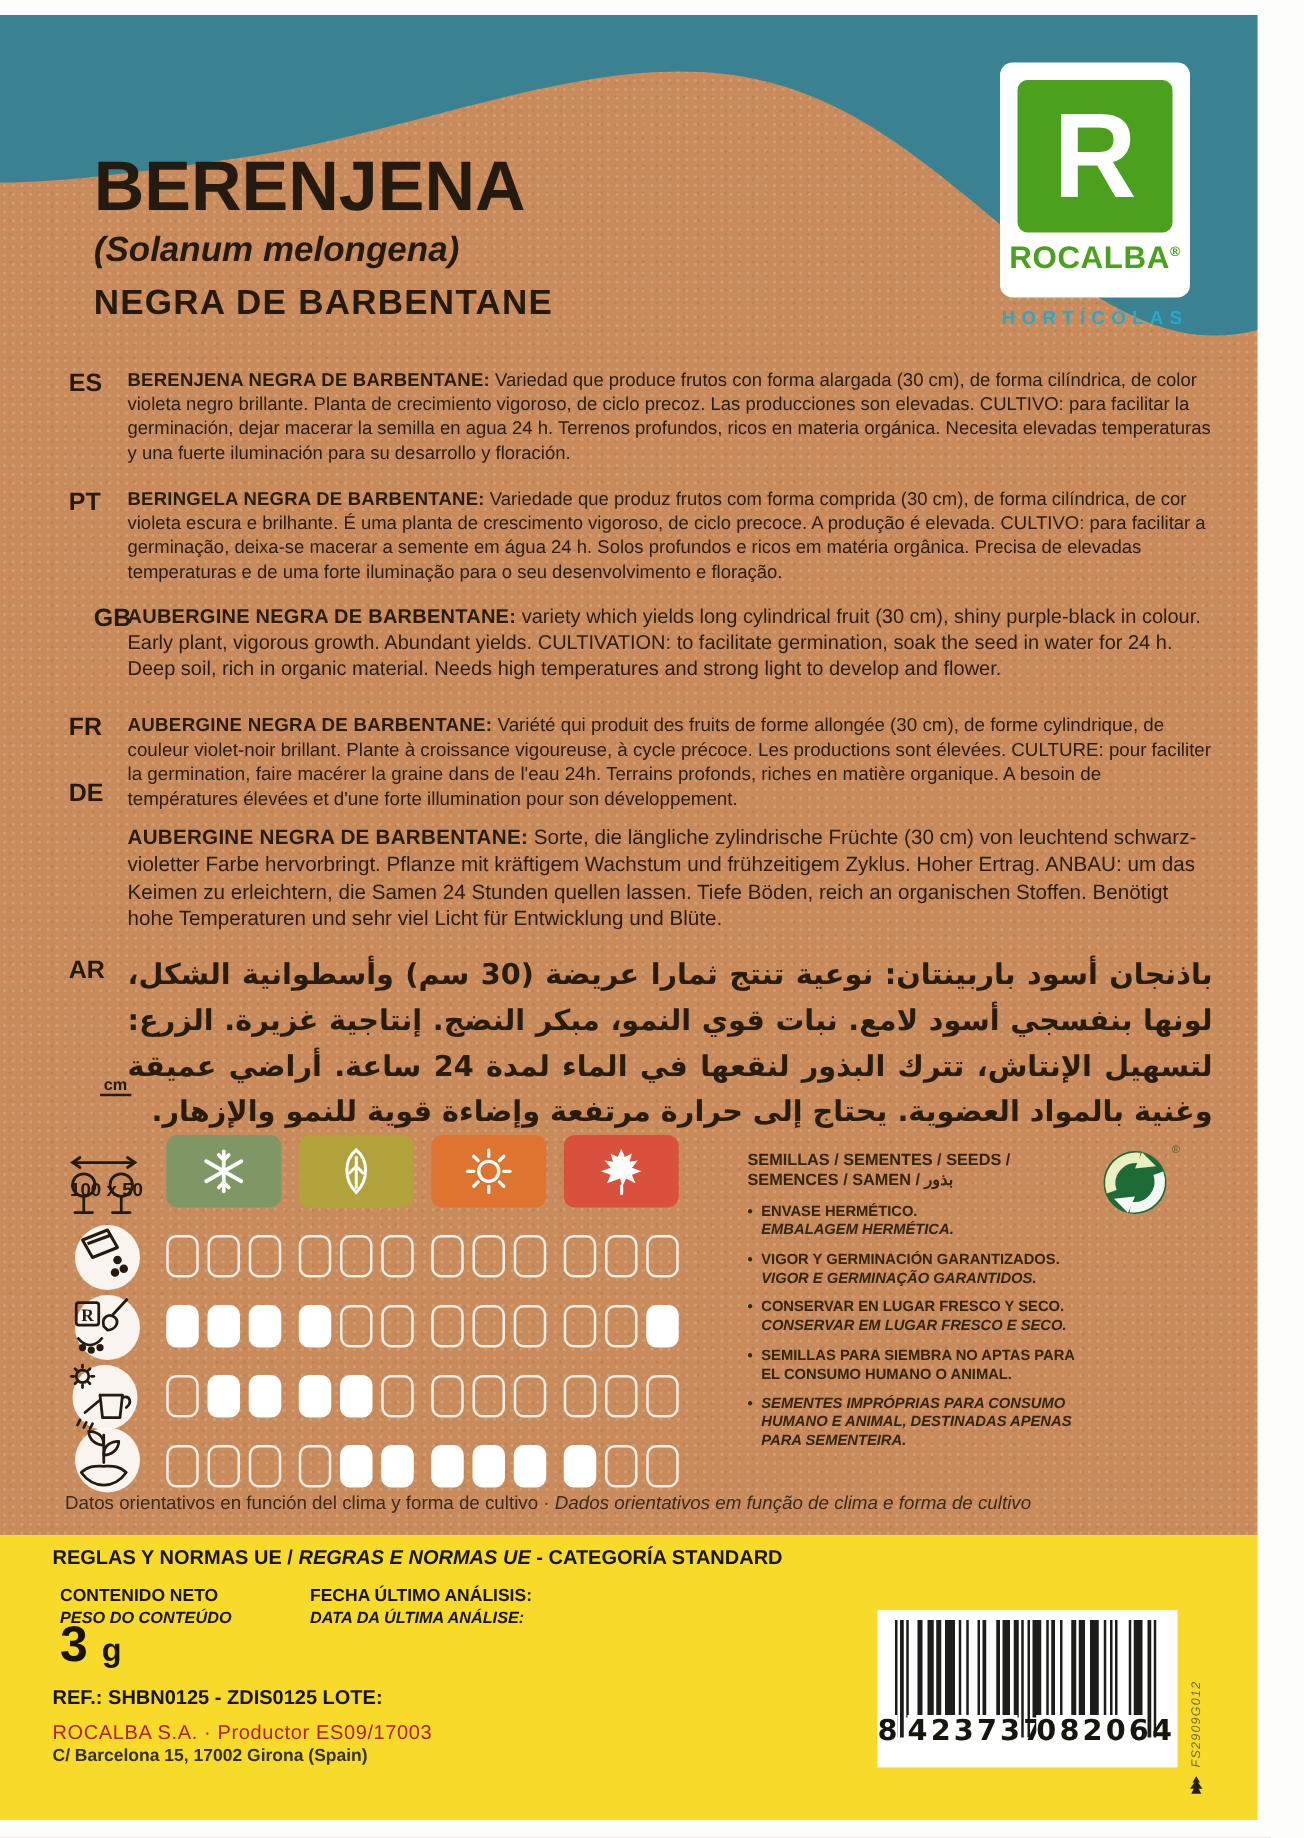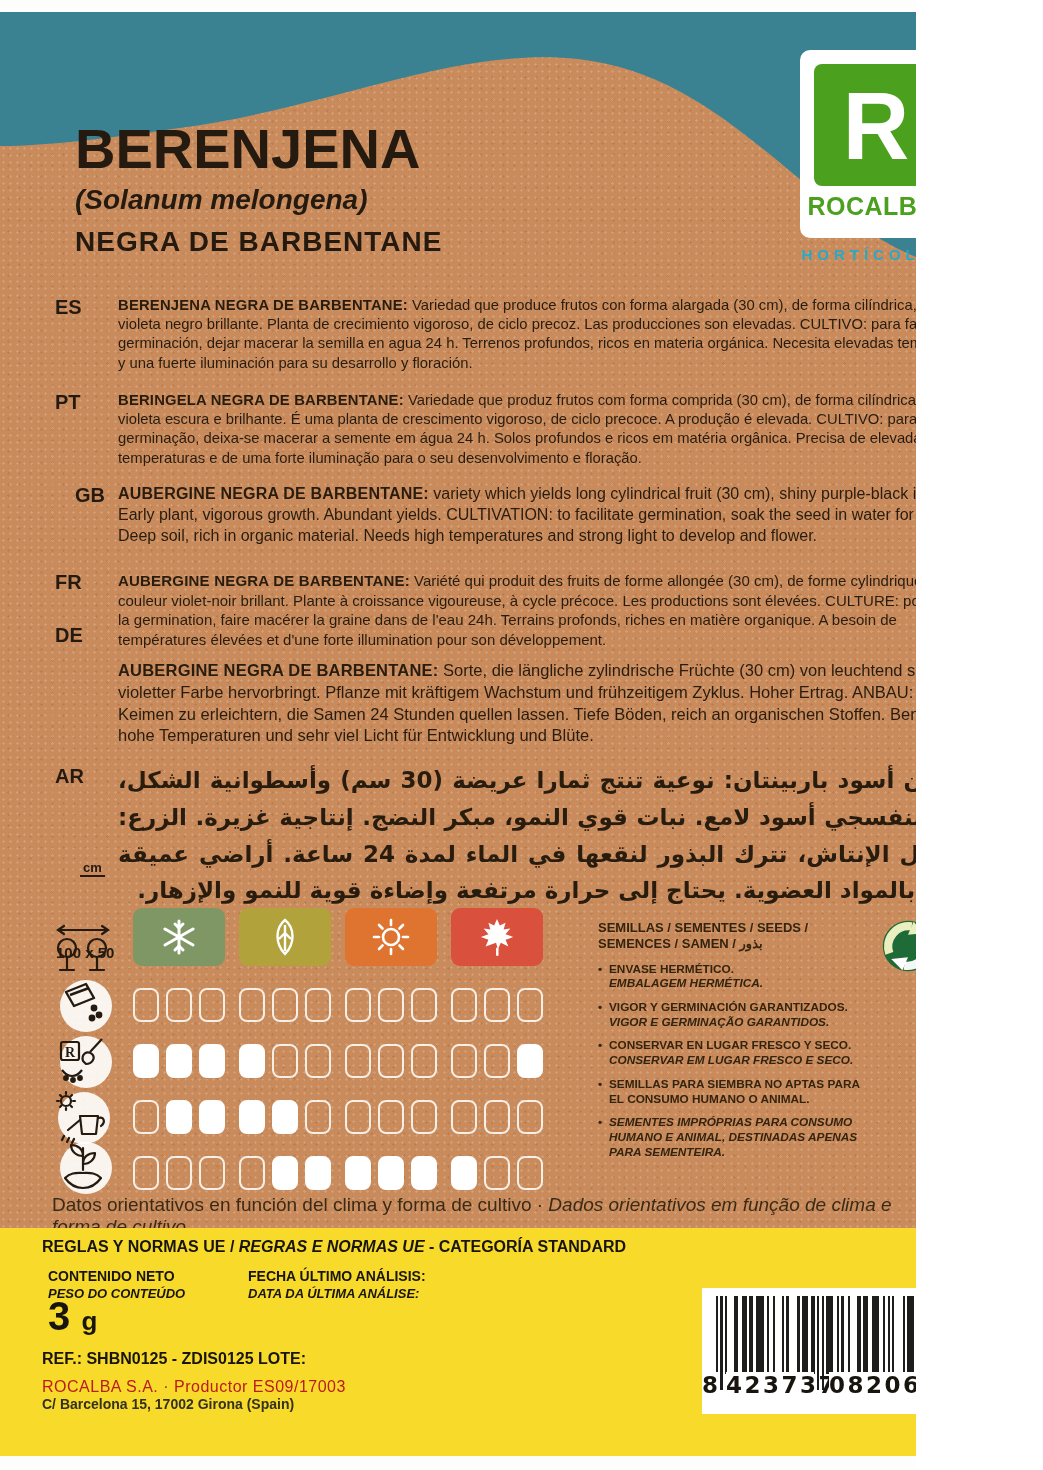--- a/index.html
+++ b/index.html
@@ -1,16 +1,16 @@
 <!DOCTYPE html>
 <html><head>
 <meta charset="utf-8">
 <style>
   html,body{margin:0;padding:0;background:#ffffff;}
-  .page{position:relative;width:916px;height:1470px;background:#fdfdfb;overflow:hidden;
+  .page{position:relative;width:1043px;height:1470px;background:#fdfdfb;overflow:hidden;
         font-family:"Liberation Sans",sans-serif;color:#241a10;}
   
   .cork{position:absolute;left:0;top:12px;width:1006px;height:1216px;
         background-color:#c98b5b;
         background-image:radial-gradient(rgba(255,255,255,.16) 1px,transparent 1.4px),
                          radial-gradient(rgba(110,60,20,.14) 1px,transparent 1.4px);
         background-size:7px 7px,11px 11px;background-position:0 0,3px 5px;}
   .teal-svg{position:absolute;left:0;top:0;}
   
   .title{position:absolute;left:75px;top:116px;font-size:56px;font-weight:bold;letter-spacing:0px;color:#241a10;}
@@ -21,21 +21,21 @@
   .logo-green{position:absolute;left:14px;top:14px;width:124px;height:122px;background:#4ba01e;border-radius:8px;
               display:flex;align-items:center;justify-content:center;}
   .logo-r{font-size:92px;font-weight:bold;color:#fff;line-height:1;transform:scaleY(1.05);}
   .logo-name{position:absolute;left:0;top:142px;width:100%;text-align:center;color:#4ba01e;
              font-size:25px;font-weight:bold;letter-spacing:.5px;}
   .logo-reg{font-size:11px;vertical-align:super;}
   .logo-tag{position:absolute;left:800px;top:246px;width:152px;text-align:center;color:#29a9c7;
             font-size:15px;font-weight:bold;letter-spacing:5px;}
   
   .lang-label{position:absolute;left:55px;width:55px;font-size:20px;font-weight:bold;}
-  .lang-text{position:absolute;left:118px;width:868px;color:#281c0f;}
+  .lang-text{position:absolute;left:102px;width:868px;color:#281c0f;}
   .lang-text b{letter-spacing:.2px;}
   .t-es{top:296px;font-size:14.8px;line-height:1.3;}
   .t-pt{top:391px;font-size:14.8px;line-height:1.3;}
   .t-gb{top:484px;font-size:16px;line-height:1.3;}
   .t-fr{top:571px;font-size:15px;line-height:1.3;}
   .t-de{top:660px;font-size:16.5px;line-height:1.32;}
   .t-ar{top:762px;font-size:23px;line-height:1.6;font-weight:bold;direction:rtl;text-align:justify;
         font-family:"DejaVu Sans",sans-serif;}
   .l-es{top:296px;} .l-pt{top:391px;} .l-gb{top:484px;margin-left:20px;} .l-fr{top:571px;} .l-de{top:624px;} .l-ar{top:765px;}
   
@@ -44,21 +44,21 @@
   .icon-wrap{position:absolute;width:58px;height:58px;}
   .icon-bg{position:absolute;left:4px;top:2px;width:52px;height:52px;border-radius:50%;background:rgba(255,255,255,.9);}
   .icon-wrap svg{position:relative;}
   .grid{position:absolute;left:133px;top:908px;width:412px;}
   .season-row{display:flex;gap:14px;}
   .season-block{width:92px;height:58px;border-radius:9px;display:flex;align-items:center;justify-content:center;}
   .cal-cells{display:flex;gap:14px;margin-top:22px;height:34px;}
   .cal-group{width:92px;display:flex;justify-content:space-between;}
   .cal-cell{width:26px;height:34px;border-radius:8px;border:2.5px solid rgba(255,255,255,.85);box-sizing:border-box;}
   .cal-cell.filled{background:#fff;border-color:#fff;}
-  .footnote{position:absolute;left:52px;top:1194px;font-size:19px;color:#3a2a18;}
+  .footnote{position:absolute;left:52px;top:1194px;font-size:15px;color:#3a2a18;}
   .footnote i{font-style:italic;}
   
   .seeds{position:absolute;left:598px;top:920px;width:272px;color:#33230f;}
   .seeds-head{font-size:13px;font-weight:bold;line-height:1.25;}
   .bullet{display:flex;margin-top:9px;font-size:11.8px;font-weight:bold;line-height:1.25;}
   .bullet .dot{width:11px;flex:none;}
   .b-main,.b-sub{display:block;}
   .b-sub{font-style:italic;}
   .b-main:empty,.b-sub:empty{display:none;}
   .greendot{position:absolute;left:880px;top:918px;}

